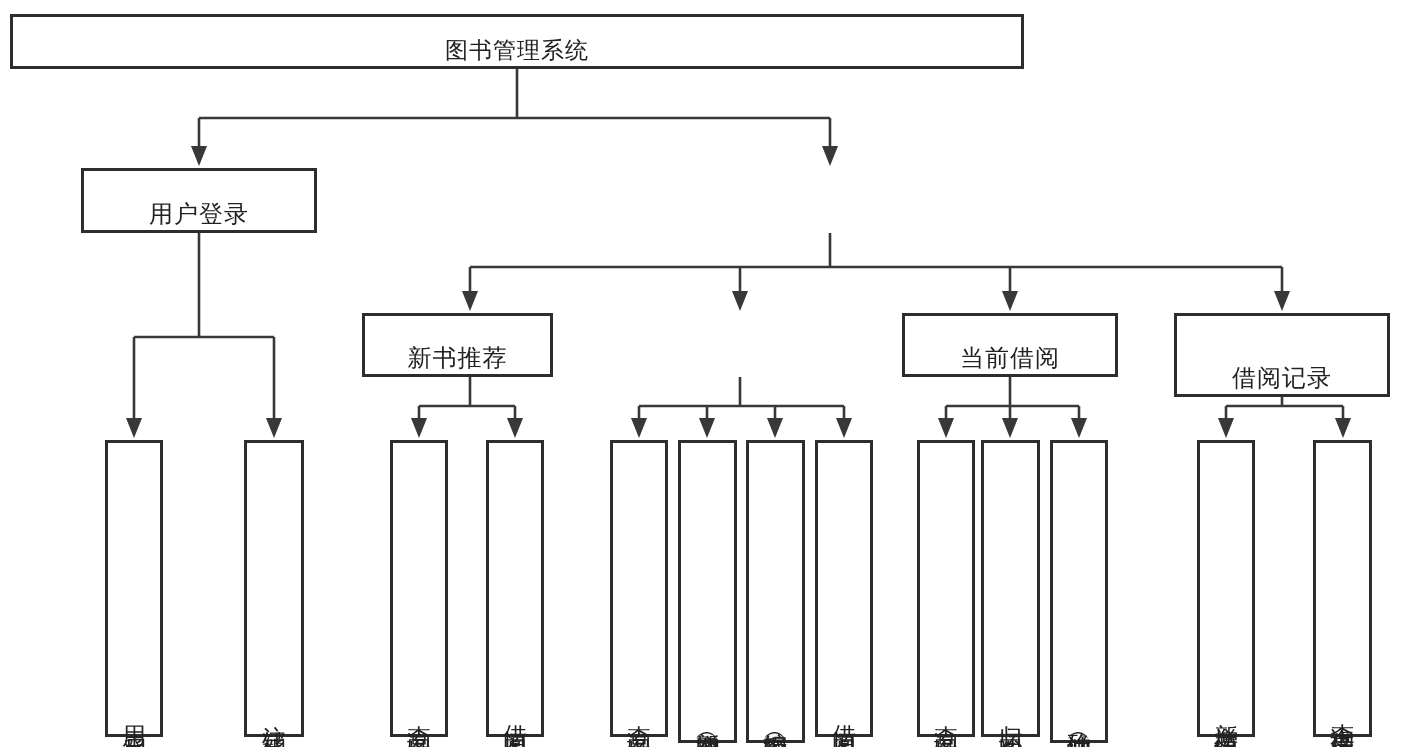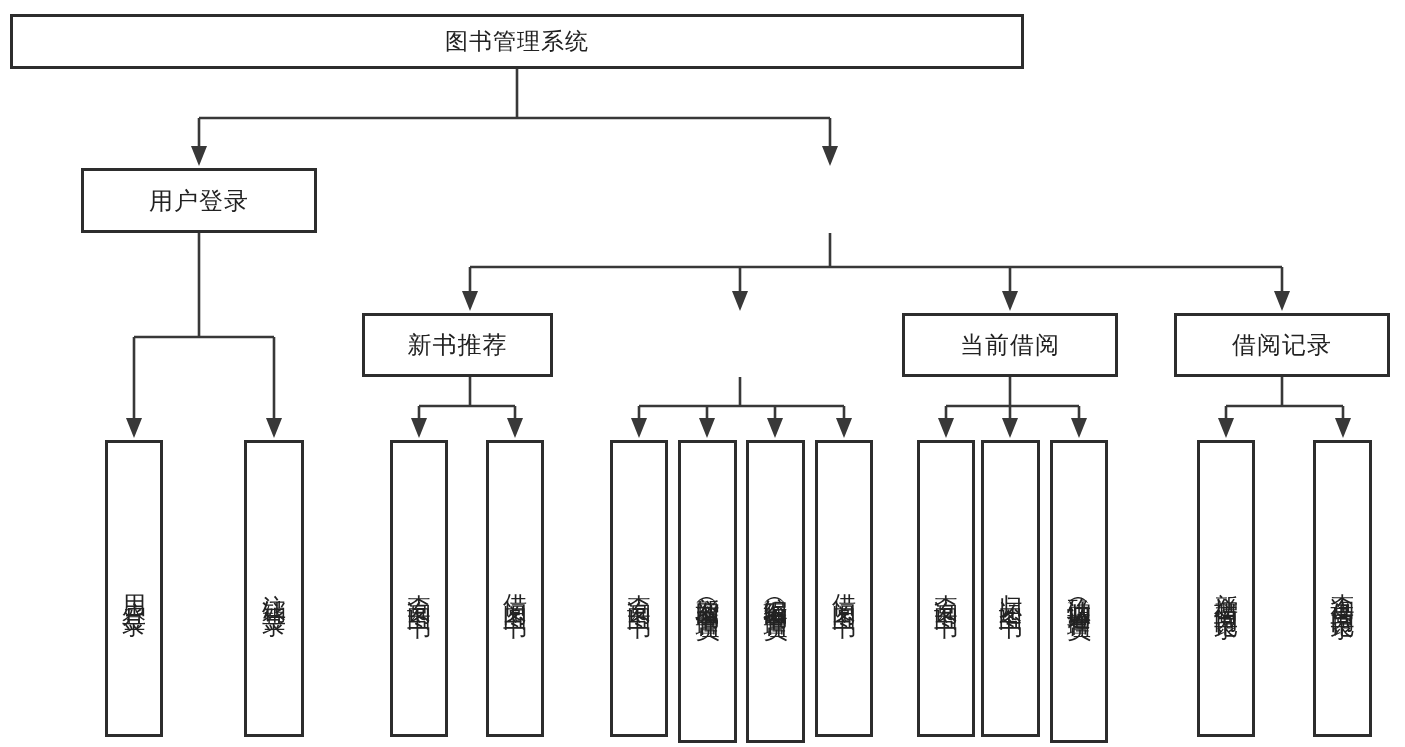--- a/index.html
+++ b/index.html
@@ -10,21 +10,21 @@
     font-family:"Liberation Sans", sans-serif;
     overflow:hidden;
   }
   .wires{position:absolute;left:0;top:0;z-index:1;}
   .wires .c-line{stroke:#383838;stroke-width:2.6;fill:none;}
   .wires .c-arrow{fill:#383838;stroke:none;}
   .box{
     position:absolute;
     background:#ffffff;
     border:3px solid #2d2d2d;
-    display:flex;align-items:center;justify-content:center;
+    display:flex;align-items:flex-end;justify-content:center;
     box-sizing:border-box;
     z-index:2;
     color:#222222;
   }
   .h-label{
     font-size:24px;
     letter-spacing:1px;
     white-space:nowrap;
     color:#222222;
   }
@@ -95,21 +95,21 @@
   <div class="box" style="left:81px;top:168px;width:236px;height:65px">
     <span class="h-label">用户登录</span>
   </div>
 
   <div class="box" style="left:362px;top:313px;width:191px;height:64px">
     <span class="h-label">新书推荐</span>
   </div>
   <div class="box" style="left:902px;top:313px;width:216px;height:64px">
     <span class="h-label">当前借阅</span>
   </div>
-  <div class="box" style="left:1174px;top:313px;width:216px;height:64px">
+  <div class="box" style="left:1174px;top:313px;width:216px;height:84px">
     <span class="h-label">借阅记录</span>
   </div>
 
   <div class="box" style="left:105px;top:440px;width:58px;height:297px">
     <span class="v-label">用户登录</span>
   </div>
   <div class="box" style="left:244px;top:440px;width:60px;height:297px">
     <span class="v-label">注销登录</span>
   </div>
 

